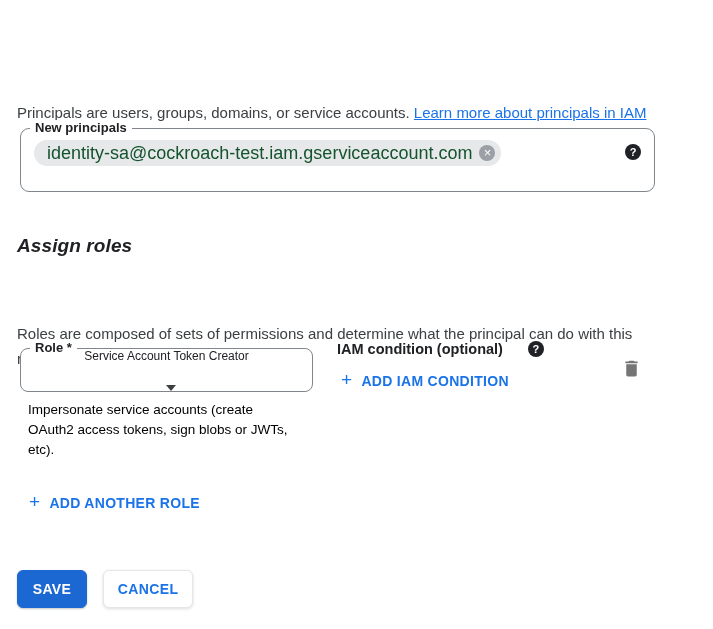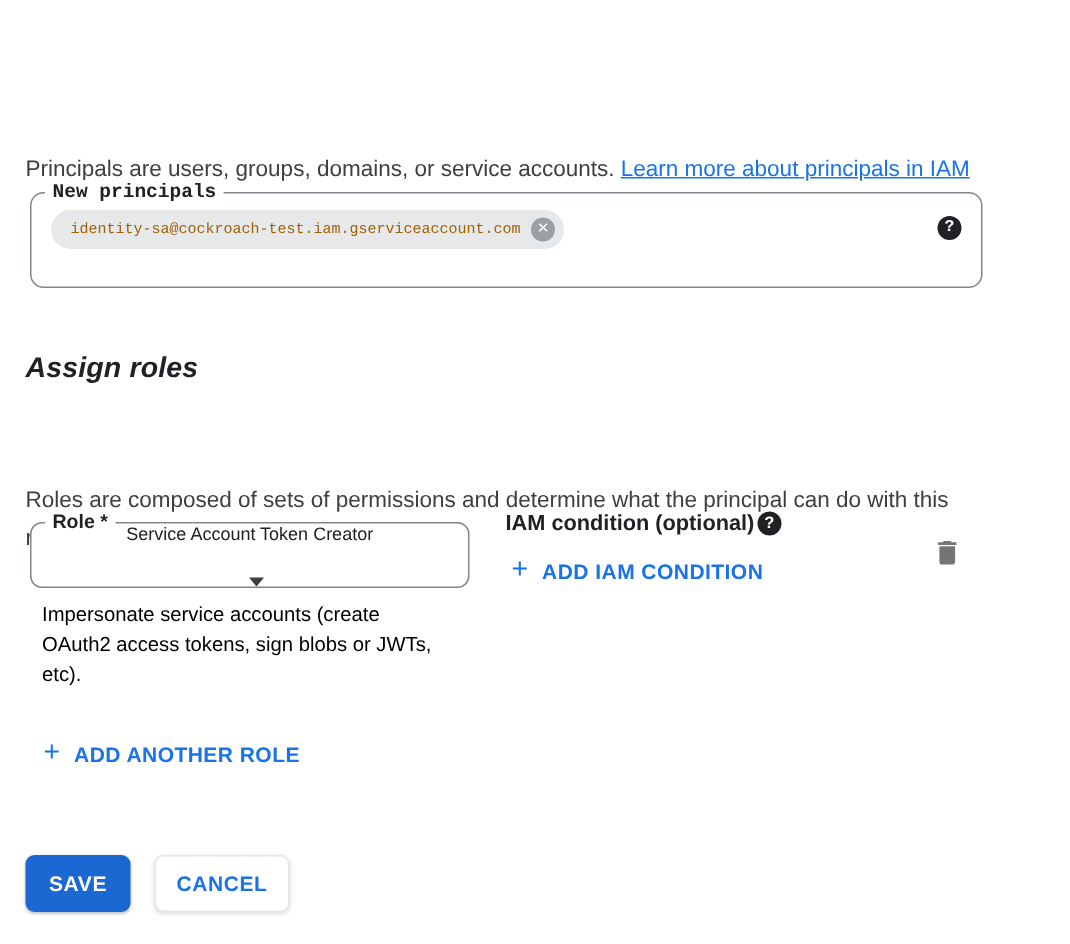--- a/index.html
+++ b/index.html
@@ -62,39 +62,38 @@
     color: #202124;
     white-space: nowrap;
     line-height: 16px;
   }
 
   #principals-field {
     left: 20px;
     top: 128px;
     width: 635px;
     height: 64px;
-    font-family: Liberation Mono, monospace;
   }
 
   .chip {
     position: absolute;
     left: 13px;
     top: 11px;
     height: 26px;
     background: #e6e8ea;
     border-radius: 13px;
     display: flex;
     align-items: center;
     gap: 7px;
     padding: 0 6px 0 13px;
     cursor: default;
   }
   .chip-text {
-    font-size: 10px;
-    color: #a16207;
+    font-size: 18px;
+    color: #14532d;
     white-space: nowrap;
   }
   .chip-remove {
     width: 16px;
     height: 16px;
     border-radius: 50%;
     background: #9aa0a6;
     color: #ffffff;
     font-size: 13px;
     line-height: 15px;
@@ -159,21 +158,21 @@
     line-height: 20px;
     color: #000000;
   }
 
   .cond-label-row {
     position: absolute;
     left: 337px;
     top: 341px;
     display: flex;
     align-items: flex-start;
-    gap: 2px;
+    gap: 25px;
   }
   .cond-label {
     font-size: 14.5px;
     font-weight: 700;
     color: #202124;
     white-space: nowrap;
   }
 
   .text-btn {
     position: absolute;

